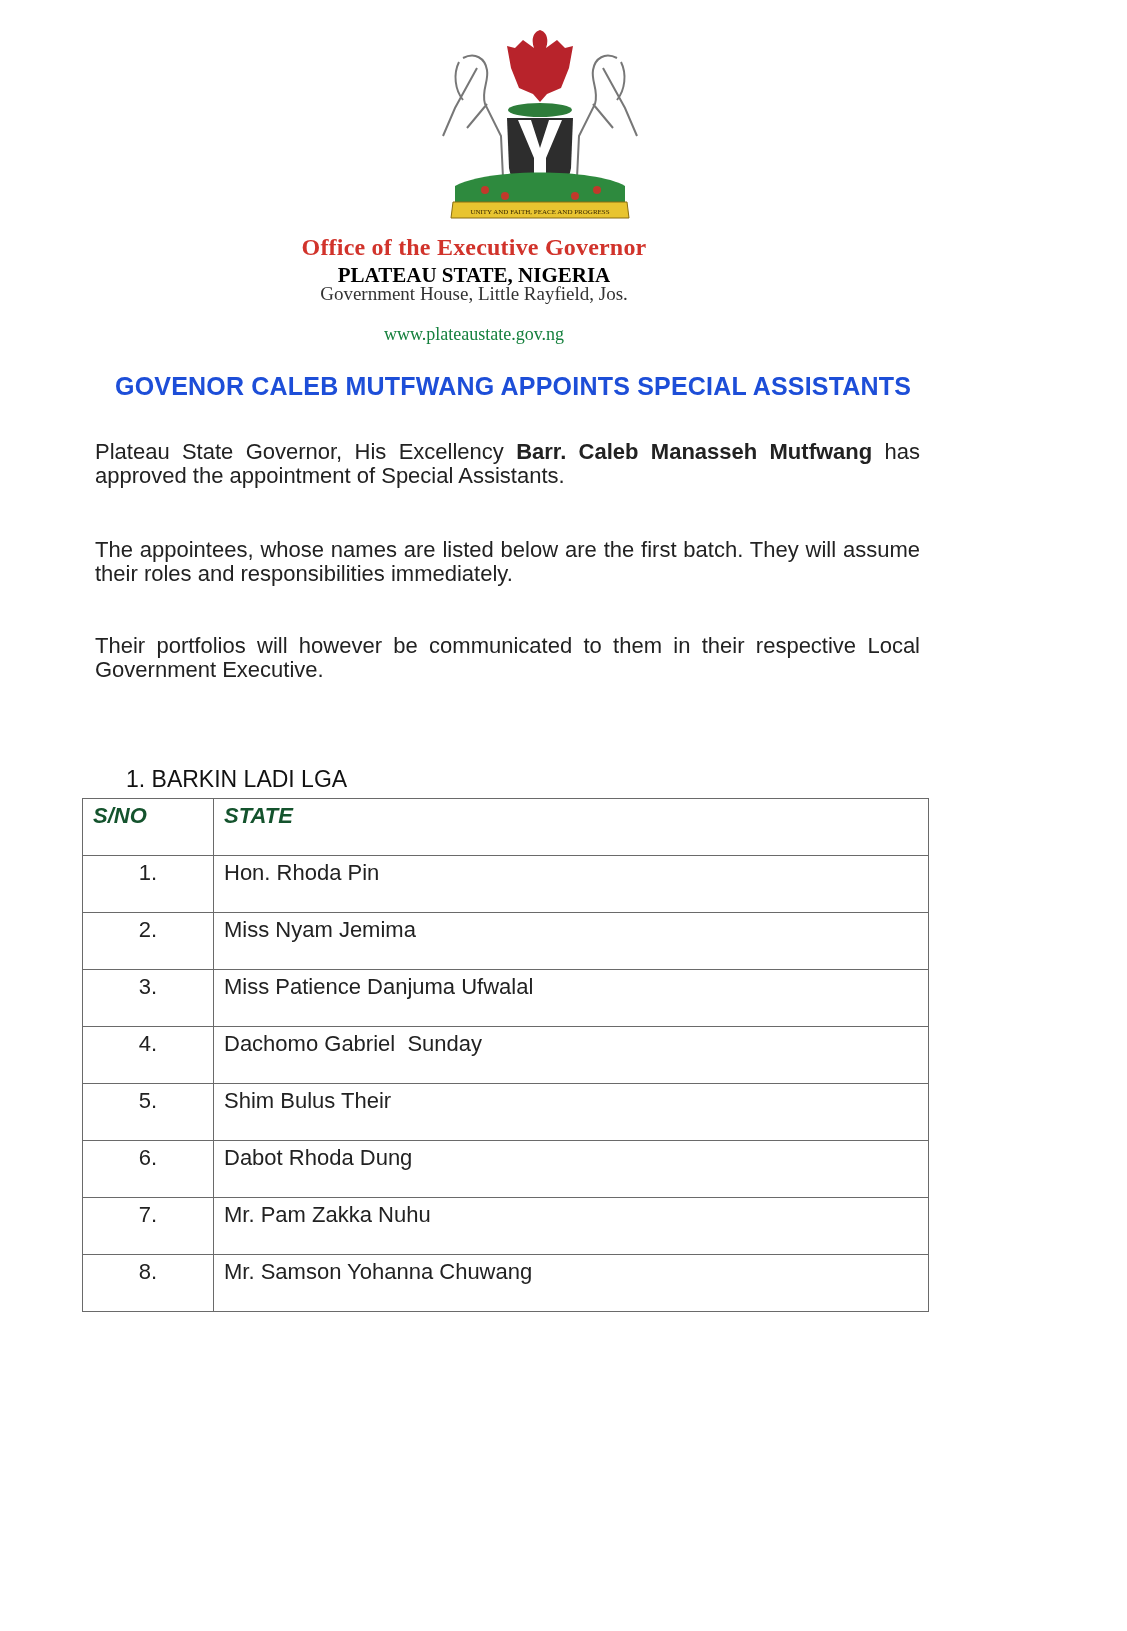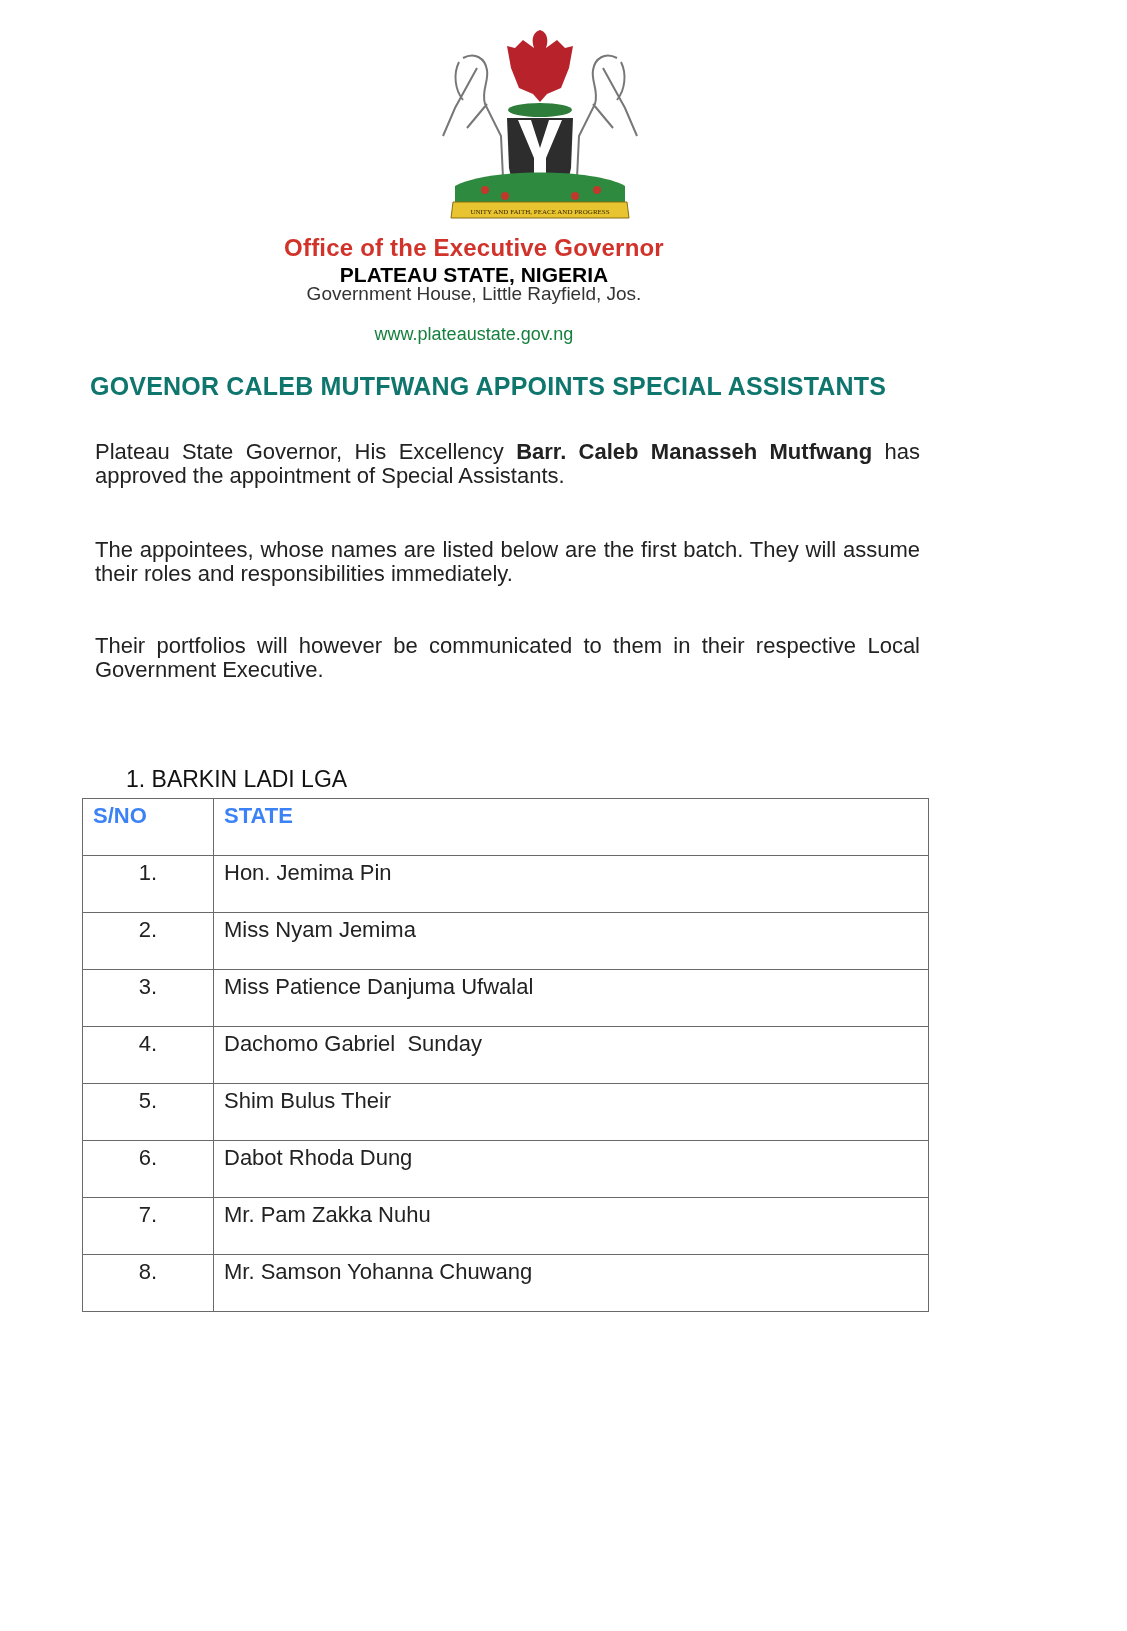--- a/index.html
+++ b/index.html
@@ -1,29 +1,29 @@
 <!DOCTYPE html>
 <html><head>
 <meta charset="utf-8">
 <style>
   html, body { margin:0; padding:0; background:#ffffff; }
   body { width:1127px; height:1631px; position:relative; overflow:hidden; font-family:"Liberation Sans", sans-serif; color:#1a1a1a; }
   .crest { position:absolute; left:415px; top:18px; width:250px; height:215px; }
-  .hdr { position:absolute; left:0; width:948px; text-align:center; font-family:Liberation Sans, sans-serif; }
+  .hdr { position:absolute; left:0; width:948px; text-align:center; font-family:Liberation Serif, serif; }
   .hdr-office { top:234px; font-size:24px; font-weight:bold; color:#d1332b; letter-spacing:0.2px; }
   .hdr-state { top:263px; font-size:21px; font-weight:bold; color:#000000; }
   .hdr-addr { top:283px; font-size:19px; color:#333; }
   .hdr-web { top:324px; font-size:18px; color:#15803d; }
-  .title { position:absolute; left:90px; top:372px; width:850px; font-size:25px; font-weight:bold; color:#0f766e; letter-spacing:0.2px; }
+  .title { position:absolute; left:115px; top:372px; width:850px; font-size:25px; font-weight:bold; color:#1d4ed8; letter-spacing:0.2px; }
   .para { position:absolute; left:95px; width:825px; font-size:22px; line-height:24px; color:#222; text-align:justify; }
   .p1 { top:440px; } .p2 { top:538px; } .p3 { top:634px; }
   .lga { position:absolute; left:126px; top:766px; font-size:23px; font-weight:normal; color:#111; }
   table.list { position:absolute; left:82px; top:798px; width:847px; border-collapse:collapse; font-size:22px; }
   table.list td, table.list th { border:1.5px solid #6a6a6a; height:48px; vertical-align:top; padding:4px 10px; text-align:left; }
-  table.list th { font-weight:bold; color:#3b82f6; }
+  table.list th { font-weight:bold; color:#14532d;font-style:italic; }
   td.sn { width:110px; text-align:center !important; color:#222; }
   th.sn { width:110px; }
   td.name { color:#222; }
 </style>
 </head>
 <body>
 
 <svg class="crest" viewBox="0 0 250 215">
 
   <g fill="#b8232b">
@@ -70,21 +70,21 @@
 <table class="list">
   <thead>
     <tr>
       <th class="sn">S/NO</th>
       <th>STATE</th>
     </tr>
   </thead>
   <tbody>
     <tr>
         <td class="sn">1.</td>
-        <td class="name">Hon. Jemima Pin</td>
+        <td class="name">Hon. Rhoda Pin</td>
       </tr>
     <tr>
         <td class="sn">2.</td>
         <td class="name">Miss Nyam Jemima</td>
       </tr>
     <tr>
         <td class="sn">3.</td>
         <td class="name">Miss Patience Danjuma Ufwalal</td>
       </tr>
     <tr>

